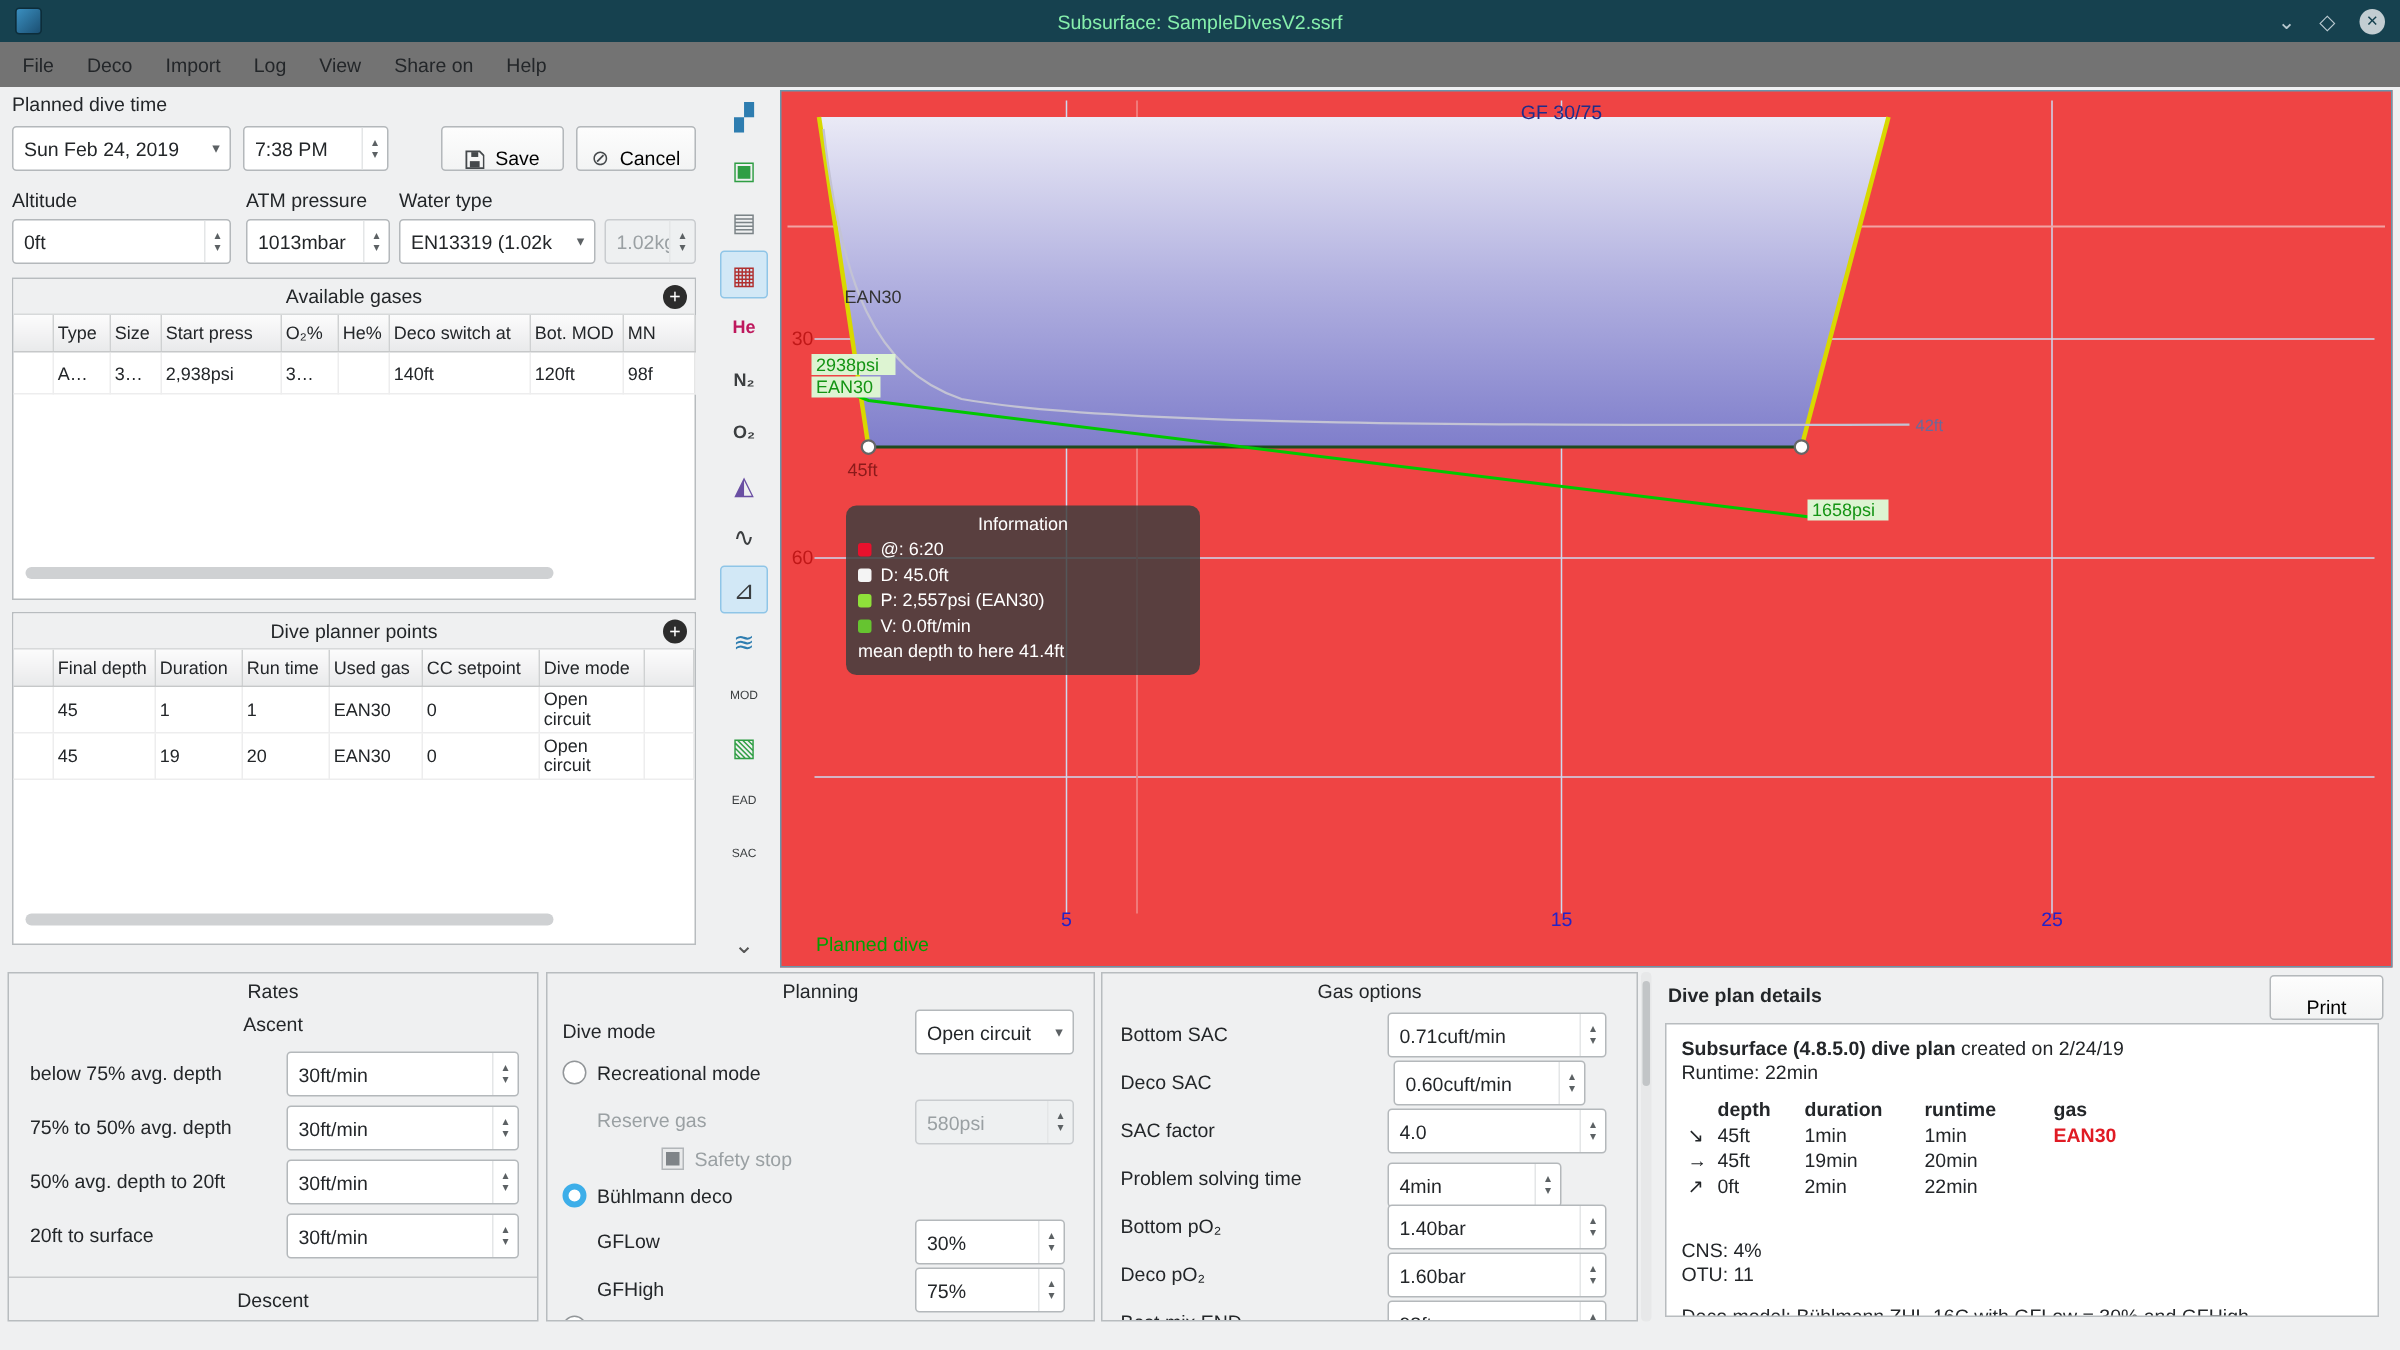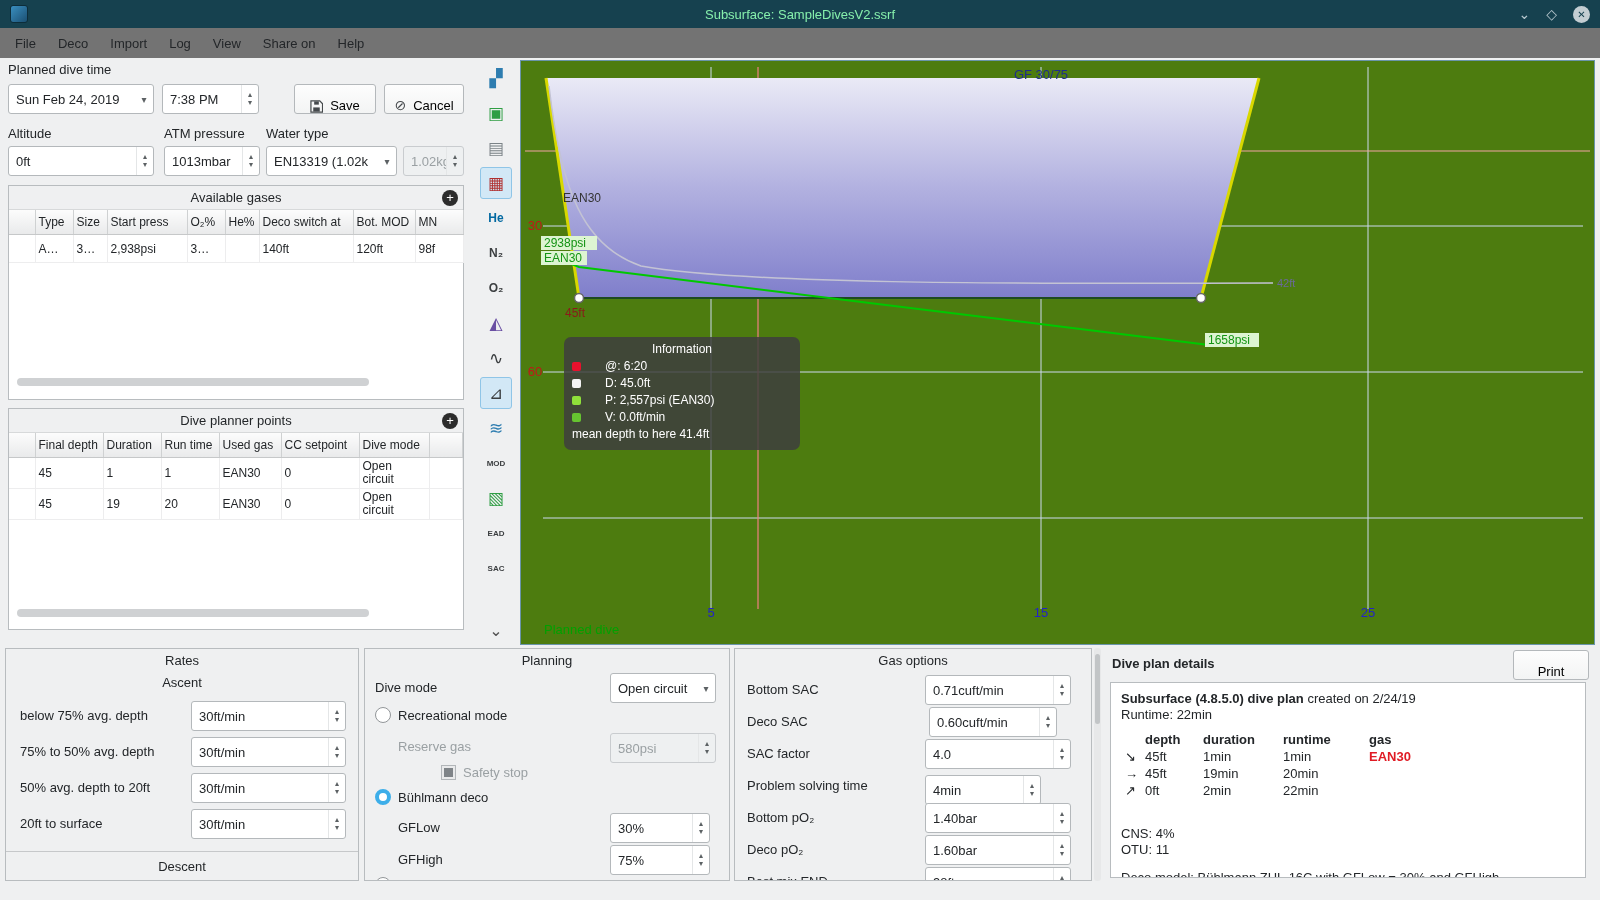--- a/index.html
+++ b/index.html
@@ -42,27 +42,27 @@
   .qt td.wrap{white-space:normal;line-height:13px}
   .trash{width:15px;height:15px;border-radius:50%;margin:0 auto;background:radial-gradient(circle at 50% 32%,#8a8a8a 0 3px,#3a3a3a 3px);position:relative}
   .trash.red{background:radial-gradient(circle at 50% 32%,#9a6a6a 0 3px,#4a2424 3px)}
   .hscroll{position:absolute;height:8px;border-radius:4px;background:#cfd1d3}
 
   
   .side-toolbar{position:absolute;left:476px;top:62px;width:40px;height:584px;display:flex;flex-direction:column;align-items:center;gap:3px}
   .tool{width:32px;height:32px;display:flex;align-items:center;justify-content:center;font-size:17px;color:#3b3e40;border-radius:3px}
   .tool.active{background:#d2e8f6;border:1px solid #8fc5e7}
   .tool.small{font-size:9px;font-weight:bold}
-  .tool.tiny{font-size:8px;font-weight:bold}
-
-  
-  .chart-panel{position:absolute;left:520px;top:60px;width:1075px;height:585px;background:#4d7c0f;border:1px solid #6a95aa}
+  .tool.tiny{font-size:8px;font-weight:normal}
+
+  
+  .chart-panel{position:absolute;left:520px;top:60px;width:1075px;height:585px;background:#ef4444;border:1px solid #6a95aa}
   .tooltip{position:absolute;left:43px;top:276px;width:236px;border-radius:7px;background:rgba(62,62,62,.85);color:#fff;font-size:12px;padding:5px 8px 7px 8px}
   .tt-title{text-align:center;margin-bottom:2px}
-  .tt-row{display:flex;align-items:center;gap:24px;line-height:17px}
+  .tt-row{display:flex;align-items:center;gap:6px;line-height:17px}
   .chip{width:9px;height:9px;border-radius:2px;flex:0 0 9px}
   .chip.c1{background:#e8112d}.chip.c2{background:#f4f4f4}.chip.c3{background:#8fe03a}.chip.c4{background:#66c430}
 
   
   .panel{position:absolute;border:1px solid #b8bcbf;background:#eff0f1;overflow:hidden}
   .panel-title{position:absolute;left:0;right:0;top:4px;text-align:center;font-size:13px}
   .radio{position:absolute;width:16px;height:16px;border-radius:50%;border:1px solid #929699;background:#fff}
   .radio.sel{border:4px solid #3daee9}
   .checkbox{position:absolute;width:15px;height:15px;border:1px solid #b2b6b9;background:#e9eaeb}
   .checkbox::after{content:"";position:absolute;left:2px;top:2px;right:2px;bottom:2px;background:#7f8488}
@@ -242,21 +242,21 @@
         </table>
       <div class="hscroll" style="left:8px;top:200px;width:352px"></div>
     </div>
   </div>
 
   <div class="side-toolbar">
     <div class="tool" style="color:#2e7db0">▞</div>
     <div class="tool" style="color:#2f9e44">▣</div>
     <div class="tool" style="color:#7b8387">▤</div>
     <div class="tool active" style="color:#b03030">▦</div>
-    <div class="tool small" style="color:#0369a1;font-size:12px">He</div>
+    <div class="tool small" style="color:#be185d;font-size:12px">He</div>
     <div class="tool small" style="font-size:12px">N₂</div>
     <div class="tool small" style="font-size:12px">O₂</div>
     <div class="tool" style="color:#6a4fa3">◭</div>
     <div class="tool">∿</div>
     <div class="tool active">⊿</div>
     <div class="tool" style="color:#2e7db0">≋</div>
     <div class="tool tiny">MOD</div>
     <div class="tool" style="color:#2f9e44">▧</div>
     <div class="tool tiny">EAD</div>
     <div class="tool tiny">SAC</div>

